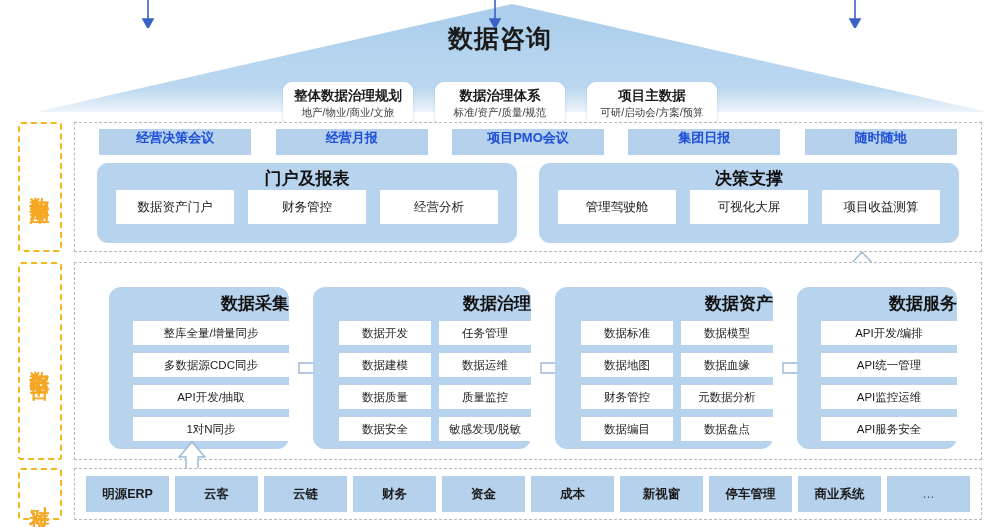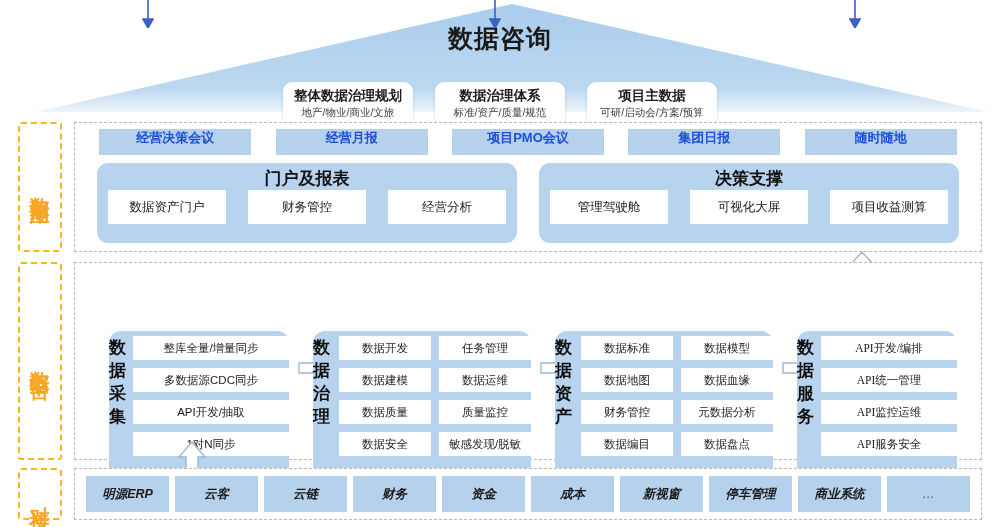--- a/index.html
+++ b/index.html
@@ -52,69 +52,69 @@
   #rail-conn{top:468px;height:52px;}
 
   
   .band{
     position:absolute;left:74px;width:908px;
     border:1px dashed #b9b9b9;
     box-sizing:border-box;background:#fff;
   }
   #band-app{top:122px;height:130px;}
   #band-mid{top:262px;height:198px;}
-  #band-conn{top:468px;height:52px;font-style:italic;}
+  #band-conn{top:468px;height:52px;}
 
   
   .tabstrip{position:absolute;left:0;top:6px;width:100%;
     display:flex;justify-content:space-evenly;align-items:center;}
   .tab{
     width:152px;height:26px;background:#b5d1ec;
     display:flex;justify-content:center;
     font-size:13px;font-weight:bold;color:#1d4ed8;
   }
 
   
   .app-groups{position:absolute;left:0;top:40px;width:100%;height:84px;
     display:flex;justify-content:space-evenly;align-items:flex-start;}
   .group{
     width:420px;height:80px;background:#b8d3ee;border-radius:11px;
     display:flex;flex-direction:column;align-items:center;
     padding-top:4px;box-sizing:border-box;
   }
   .group-title{font-size:17px;font-weight:bold;color:#111;}
-  .group-items{display:flex;gap:22px;justify-content:center;}
+  .group-items{display:flex;gap:14px;justify-content:center;}
   .group-item{
     width:118px;height:34px;background:#ffffff;
     display:flex;align-items:center;justify-content:center;
     font-size:12.5px;color:#1b1b1b;
   }
 
   
   .pillars{position:absolute;left:0;top:0;width:100%;height:100%;}
   .pillar{
     position:absolute;top:24px;
     background:#b8d3ee;border-radius:12px;
     box-sizing:border-box;padding-top:5px;
-    display:flex;flex-direction:row;align-items:flex-start;margin-top:44px;
+    display:flex;flex-direction:column;align-items:flex-end;
   }
   .pillar-title{font-size:17px;font-weight:bold;color:#111;margin-bottom:6px;}
   .pillar-grid{display:grid;gap:8px 8px;justify-content:center;}
   .cell{
     background:#ffffff;height:24px;
     display:flex;align-items:center;justify-content:center;
     font-size:11.5px;color:#1b1b1b;white-space:nowrap;
   }
   #pillar-0{left:34px;width:180px;height:162px;}
   #pillar-0 .pillar-grid{grid-template-columns:156px;}
   #pillar-1{left:238px;width:218px;height:162px;}
   #pillar-1 .pillar-grid{grid-template-columns:92px 92px;}
   #pillar-2{left:480px;width:218px;height:162px;}
   #pillar-2 .pillar-grid{grid-template-columns:92px 92px;}
-  #pillar-3{left:722px;width:160px;height:162px;font-family:Liberation Serif, serif;}
+  #pillar-3{left:722px;width:160px;height:162px;}
   #pillar-3 .pillar-grid{grid-template-columns:136px;}
 
   .flow-arrow{position:absolute;top:92px;}
 
   
   .conn-row{position:absolute;left:0;top:0;width:100%;height:100%;
     display:flex;align-items:center;justify-content:space-evenly;padding:0 8px;box-sizing:border-box;}
   .conn-item{
     flex:1;margin:0 3px;height:36px;background:#b5d1ec;
     display:flex;align-items:center;justify-content:center;

